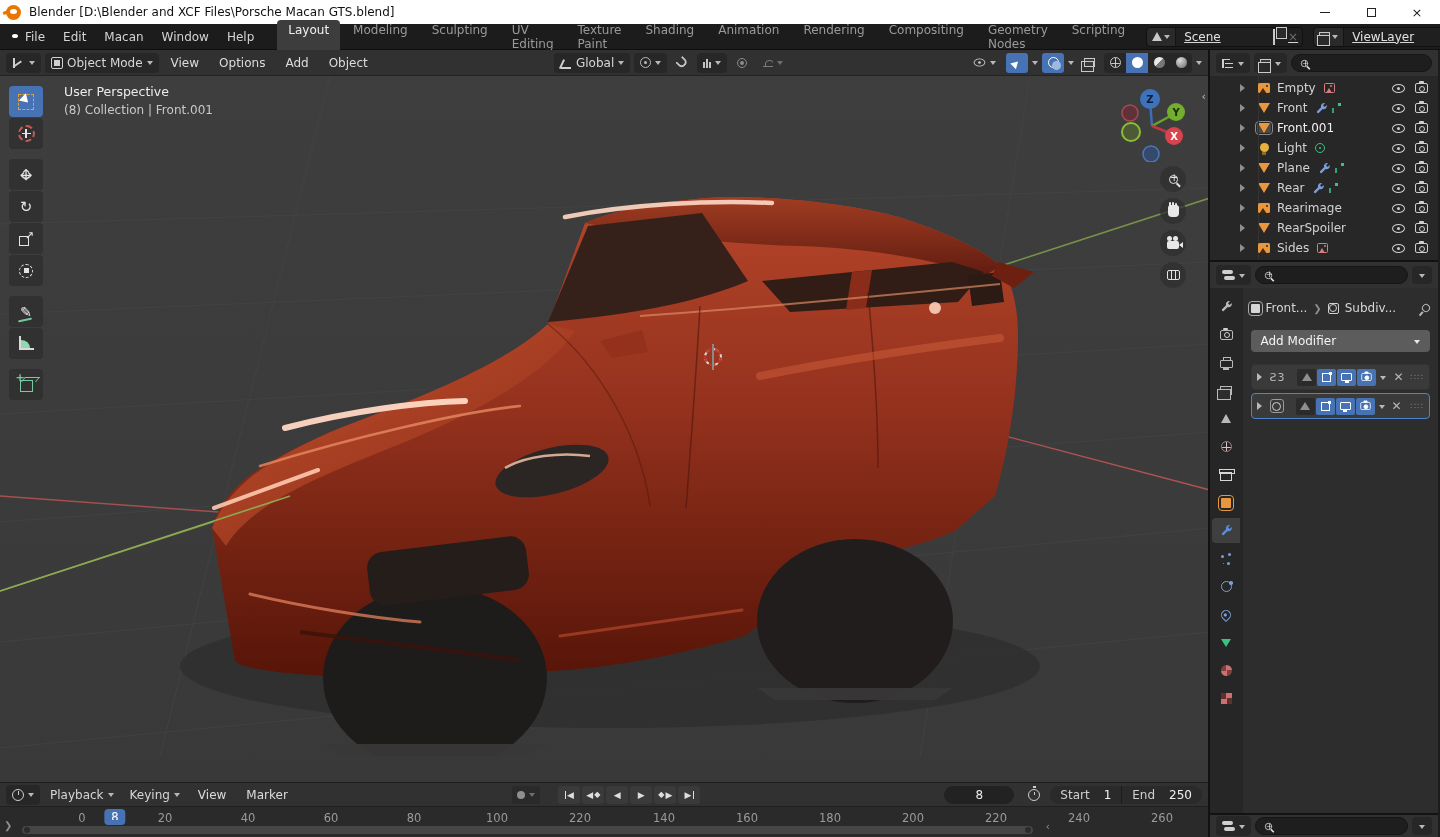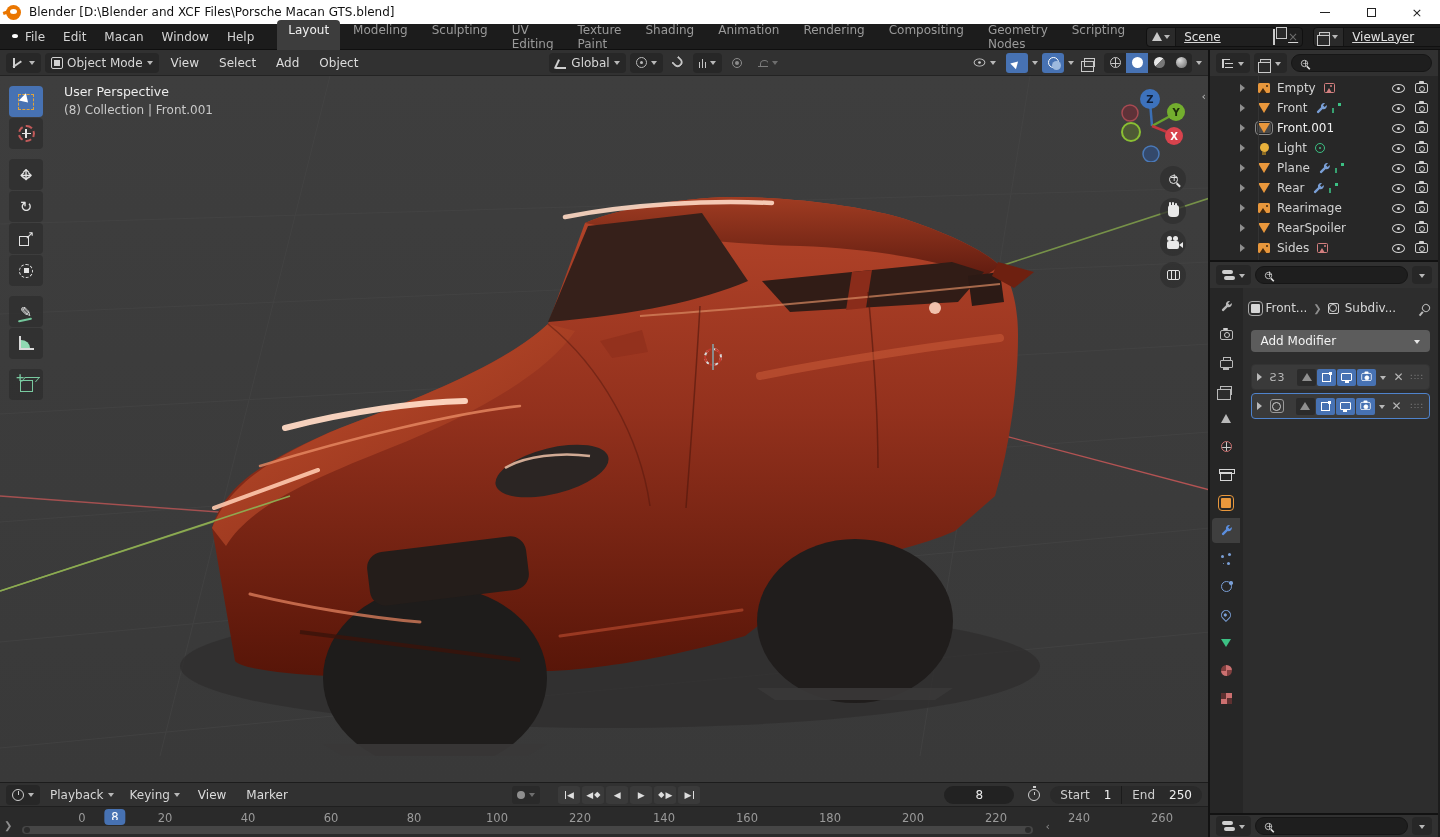--- a/index.html
+++ b/index.html
@@ -348,21 +348,21 @@
         <span class="hbtn">
             <span class="ic-editor3d"></span>
             <span class="caret-d"></span>
           </span>
         <span class="hbtn">
             <span class="ic-objmode"></span>
             <span>Object Mode</span>
             <span class="caret-d"></span>
           </span>
         <span class="hmenu">View</span>
-        <span class="hmenu">Select</span>
+        <span class="hmenu">Options</span>
         <span class="hmenu">Add</span>
         <span class="hmenu">Object</span>
         <span class="hspacer"></span>
         <span class="hbtn">
             <span class="ic-orient"></span>
             <span>Global</span>
             <span class="caret-d"></span>
           </span>
         <span class="hbtn">
             <span class="ic-pivot"></span>

